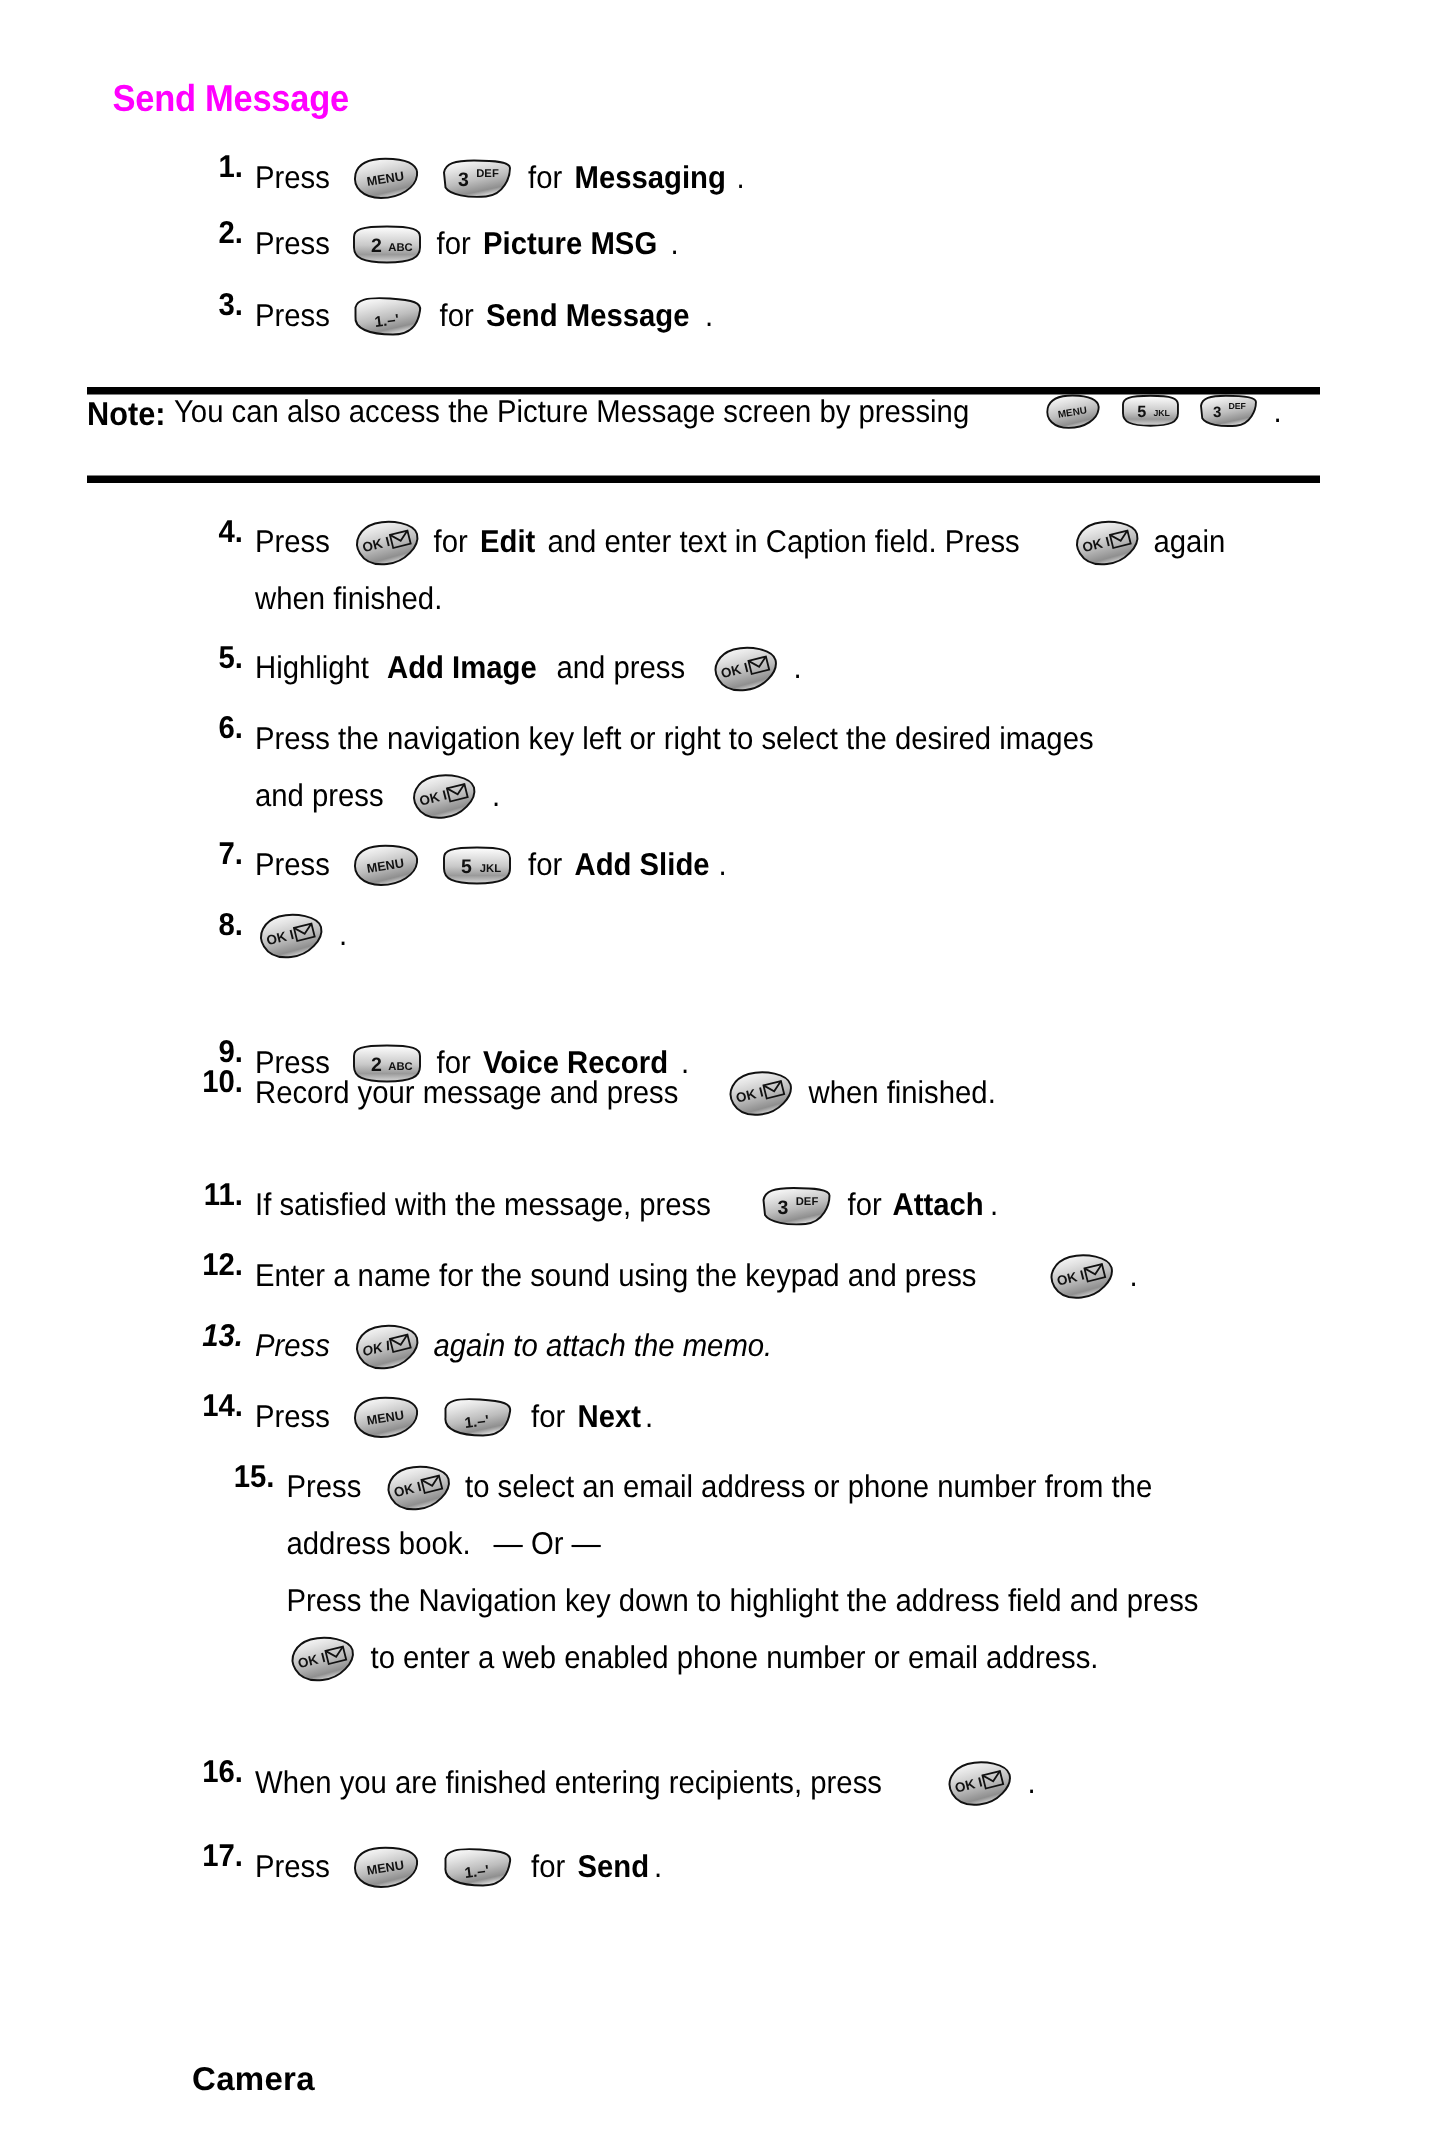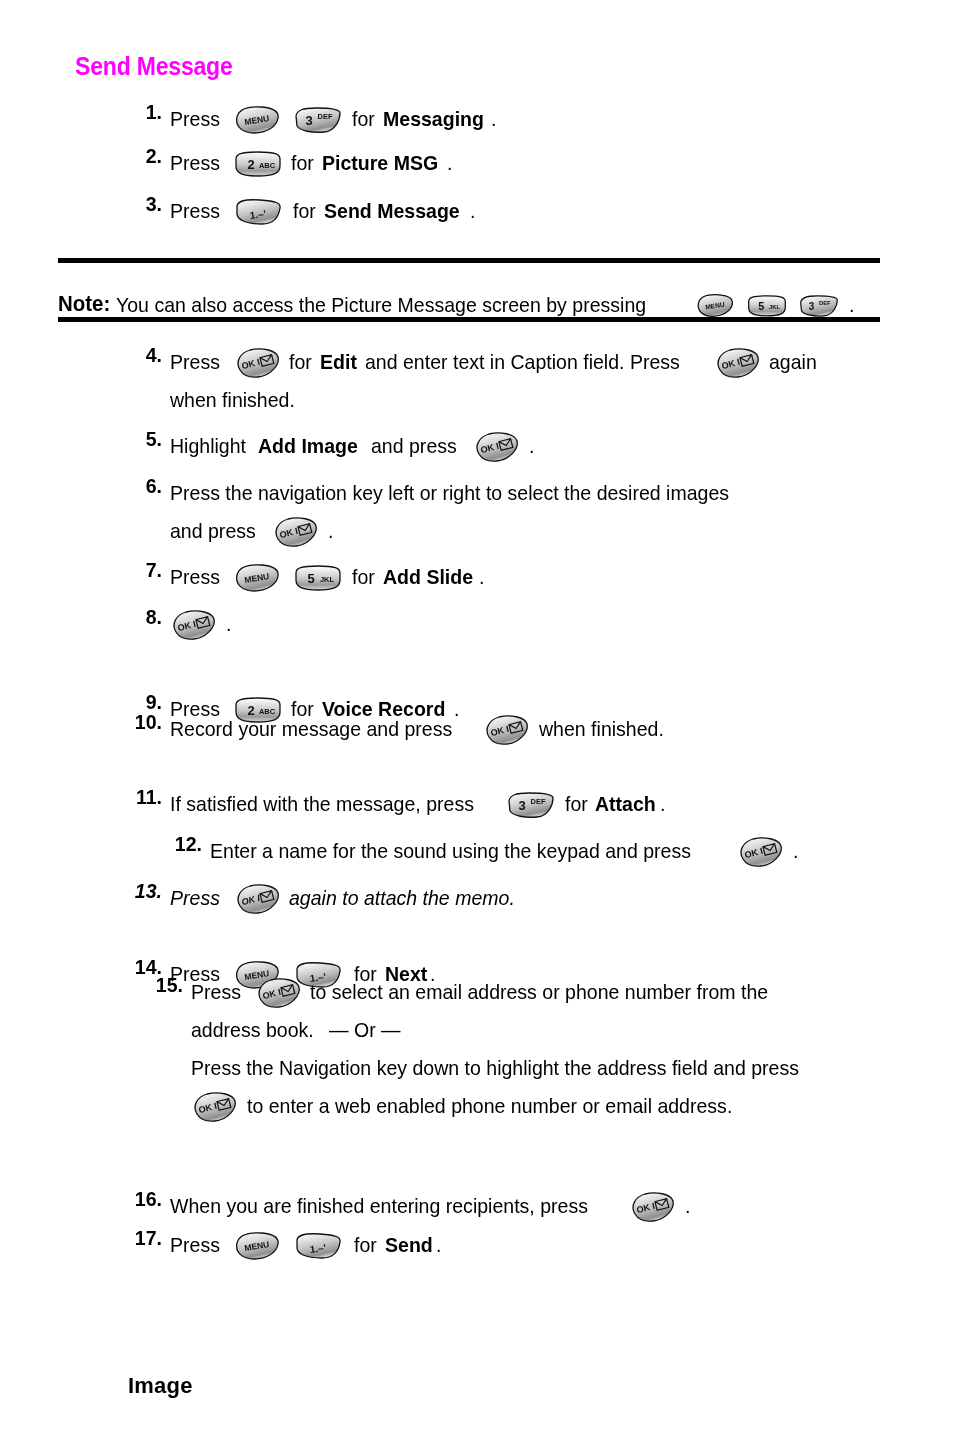--- a/index.html
+++ b/index.html
@@ -78,21 +78,21 @@
     width: 822px;
   }
   .rule-top, .rule-bot {
     width: 822px;
     height: 5px;
     background: #000;
   }
   .note-row {
     height: 54px;
     display: flex;
-    align-items: flex-end;
+    align-items: flex-start;
     white-space: nowrap;
   }
   .note-label {
     font-size: 22px;
     font-weight: bold;
     transform: scaleX(0.93);
     transform-origin: left center;
     display: inline-block;
   }
   .note-text {
@@ -420,21 +420,21 @@
               <text x="15" y="18" font-family="Liberation Sans, sans-serif" font-size="13" font-weight="bold" text-anchor="middle" fill="#111">3</text>
               <text x="31" y="12" font-family="Liberation Sans, sans-serif" font-size="7.5" font-weight="bold" text-anchor="middle" fill="#111">DEF</text>
             </svg>
           </span>
           <span class="sq">for</span>
           <b class="bold sq">Attach</b><span class="sq">.</span>
         </span>
       </div>
     </div>
 
-    <div class="step" style="top:832px;margin-left:40px;">
+    <div class="step" style="top:832px;">
       <span class="step-num">12.</span>
       <div class="step-body">
         <span class="ln">
           <span class="sq">Enter a name for the sound using the keypad and press</span>
           <span class="key key-ok">
             <svg viewBox="0 0 46 30">
               <path d="M6,22 C1,14 6,5 16,2 C27,-1 42,2 44,9 C46,17 36,28 24,29 C15,30 9,27 6,22 Z" fill="url(#gKey2)" stroke="#111" stroke-width="1.3"></path>
               <text x="17" y="19" font-family="Liberation Sans, sans-serif" font-size="9" font-weight="bold" text-anchor="middle" fill="#111" transform="rotate(-14 17 17)">OK I</text>
               <g transform="rotate(-14 33 13)">
                 <rect x="27" y="8" width="12" height="9" fill="none" stroke="#111" stroke-width="1.2"></rect>
@@ -460,21 +460,21 @@
                 <rect x="27" y="8" width="12" height="9" fill="none" stroke="#111" stroke-width="1.2"></rect>
                 <path d="M27,8 L33,13.5 L39,8" fill="none" stroke="#111" stroke-width="1.2"></path>
               </g>
             </svg>
           </span>
           <span class="sq">again to attach the memo.</span>
         </span>
       </div>
     </div>
 
-    <div class="step" style="top:955px;">
+    <div class="step" style="top:926px;">
       <span class="step-num">14.</span>
       <div class="step-body">
         <span class="ln">
           <span class="sq">Press</span>
           <span class="key key-menu">
             <svg viewBox="0 0 46 28">
               <path d="M3,11 C5,3 14,0 28,1 C40,2 45,6 44,12 C43,20 33,27 20,27 C8,27 1,20 3,11 Z" fill="url(#gKey2)" stroke="#111" stroke-width="1.3"></path>
               <text x="23" y="17" font-family="Liberation Sans, sans-serif" font-size="8.5" font-weight="bold" text-anchor="middle" fill="#111" transform="rotate(-9 23 15)">MENU</text>
             </svg>
           </span>
@@ -519,21 +519,21 @@
                 <rect x="27" y="8" width="12" height="9" fill="none" stroke="#111" stroke-width="1.2"></rect>
                 <path d="M27,8 L33,13.5 L39,8" fill="none" stroke="#111" stroke-width="1.2"></path>
               </g>
             </svg>
           </span>
           <span class="sq">to enter a web enabled phone number or email address.</span>
         </span>
       </div>
     </div>
 
-    <div class="step" style="top:1170px;margin-top:17px;">
+    <div class="step" style="top:1170px;">
       <span class="step-num">16.</span>
       <div class="step-body">
         <span class="ln">
           <span class="sq">When you are finished entering recipients, press</span>
           <span class="key key-ok">
             <svg viewBox="0 0 46 30">
               <path d="M6,22 C1,14 6,5 16,2 C27,-1 42,2 44,9 C46,17 36,28 24,29 C15,30 9,27 6,22 Z" fill="url(#gKey2)" stroke="#111" stroke-width="1.3"></path>
               <text x="17" y="19" font-family="Liberation Sans, sans-serif" font-size="9" font-weight="bold" text-anchor="middle" fill="#111" transform="rotate(-14 17 17)">OK I</text>
               <g transform="rotate(-14 33 13)">
                 <rect x="27" y="8" width="12" height="9" fill="none" stroke="#111" stroke-width="1.2"></rect>
@@ -563,15 +563,15 @@
               <text x="24" y="20" font-family="Liberation Sans, sans-serif" font-size="10" font-weight="bold" text-anchor="middle" fill="#111" transform="rotate(-7 24 18)">1.–'</text>
             </svg>
           </span>
           <span class="sq">for</span>
           <b class="bold sq">Send</b><span class="sq">.</span>
         </span>
       </div>
     </div>
   </div>
 
-  <div class="footer-title">Image</div>
+  <div class="footer-title">Camera</div>
 
 </div>
 
 </body></html>

